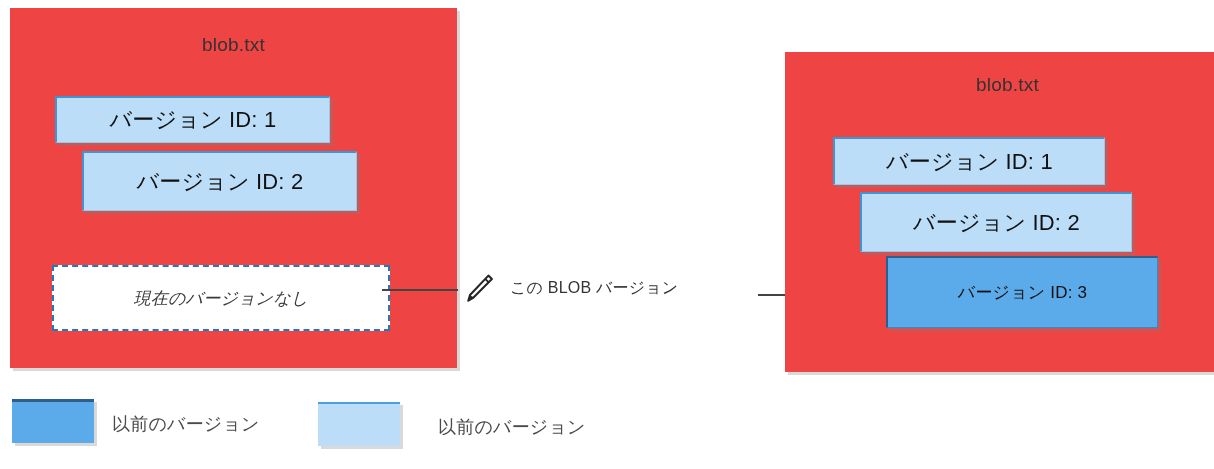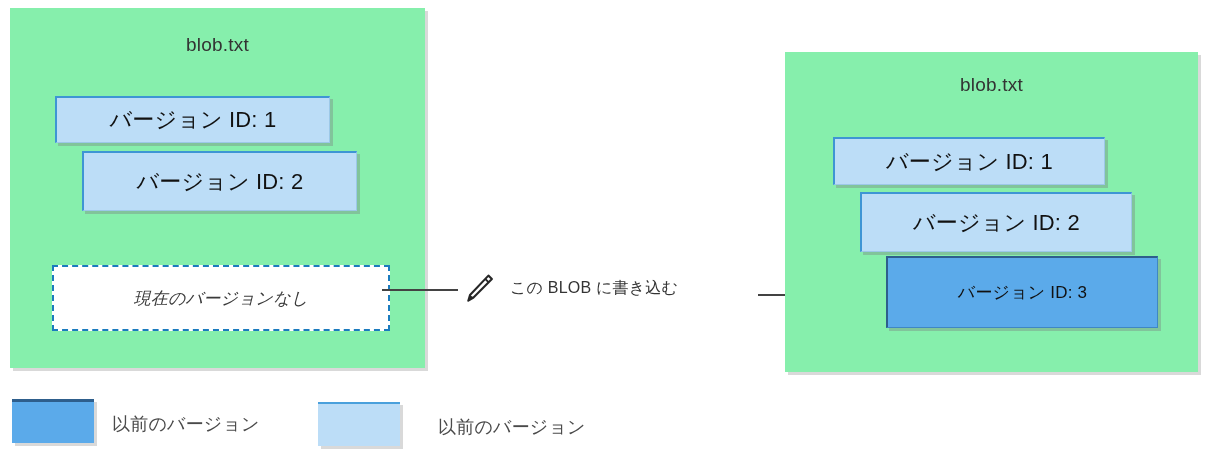--- a/index.html
+++ b/index.html
@@ -12,22 +12,23 @@
     height: 469px;
     position: relative;
     overflow: hidden;
     font-family: "Liberation Sans", "DejaVu Sans", sans-serif;
     -webkit-font-smoothing: antialiased;
   }
 
   
   .blob-panel {
     position: absolute;
-    background: #86efac;
+    background: #ef4444;
     box-shadow: 3px 3px 0 0 #d9d9d9;
+    padding-left: 32px;
   }
   #panel-left  { left: 10px;  top: 8px;  width: 415px; height: 360px; }
   #panel-right { left: 785px; top: 52px; width: 413px; height: 320px; }
 
   .panel-title {
     position: absolute;
     left: 0;
     right: 0;
     text-align: center;
     color: #333333;
@@ -176,21 +177,21 @@
   <svg width="34" height="40" viewBox="0 0 34 40" fill="none" xmlns="http://www.w3.org/2000/svg" aria-hidden="true">
 
     <path d="M26.4 4.6 L29.9 8.1 L11.5 26.5 L6.3 29.7 L8.0 24.0 Z" stroke="#262626" stroke-width="2.1" stroke-linejoin="round" fill="none"></path>
 
     <path d="M23.2 7.8 L26.7 11.3" stroke="#262626" stroke-width="1.9"></path>
 
     <path d="M8.0 24.0 L11.5 26.5 L6.3 29.7 Z" fill="#262626"></path>
   </svg>
 </div>
 
-<div class="action-label">この BLOB に書き込む</div>
+<div class="action-label">この BLOB バージョン</div>
 
 <div class="connector-right">
   <svg width="126" height="14" viewBox="0 0 126 14" xmlns="http://www.w3.org/2000/svg" aria-hidden="true">
     <line x1="0" y1="7" x2="110" y2="7" stroke="#434343" stroke-width="2.2"></line>
     <polygon points="108,1.2 124,7 108,12.8" fill="#434343"></polygon>
   </svg>
 </div>
 
 <div class="blob-panel" id="panel-right">
   <div class="panel-title">blob.txt</div>

